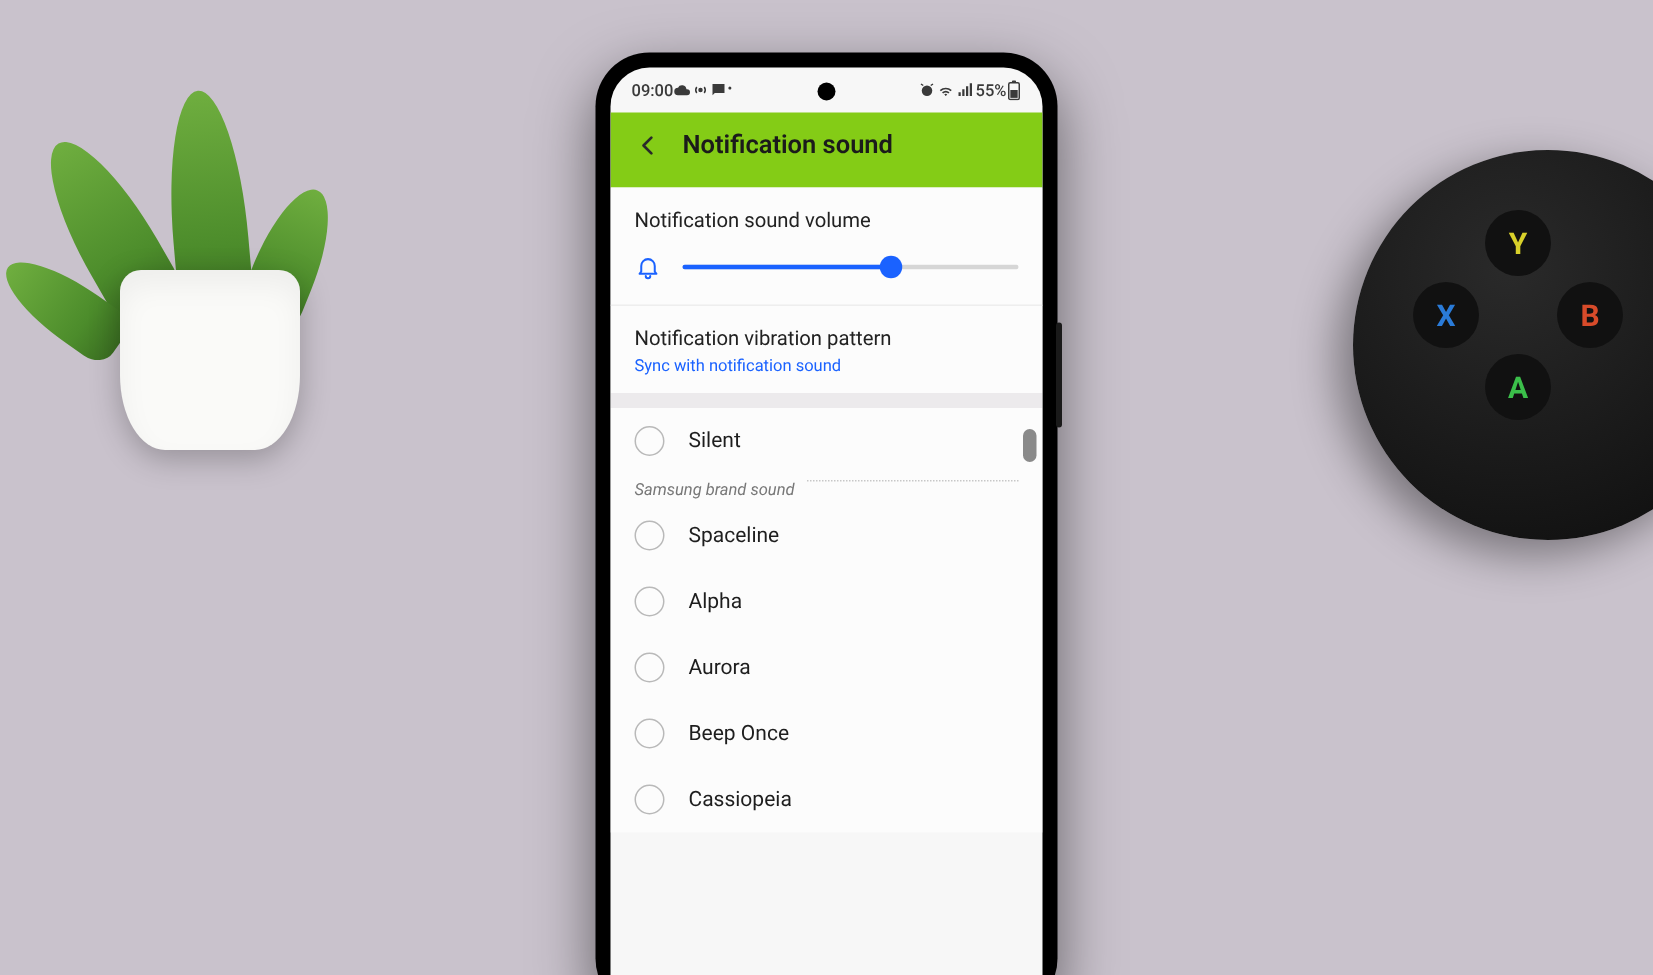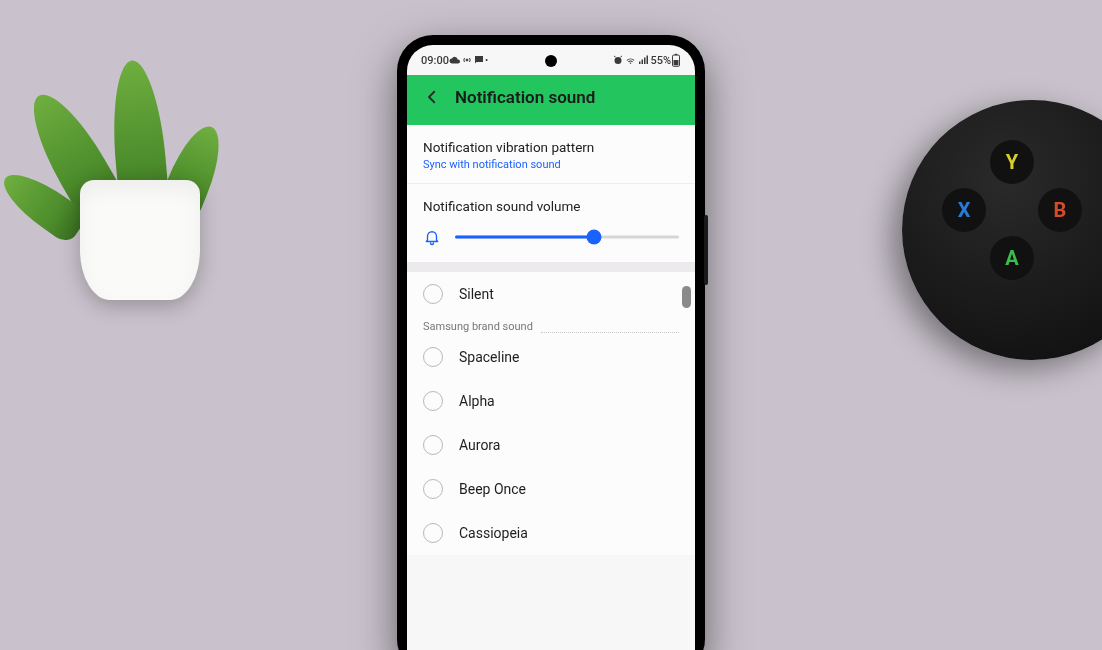--- a/index.html
+++ b/index.html
@@ -130,21 +130,21 @@
     gap: 0;
   }
   .statusbar svg { display: block; }
   
   .app-header {
     height: 44px;
     display: flex;
     align-items: center;
     gap: 14px;
     padding: 0 4px 6px 16px;
-    background:#22c55e;
+    background:#84cc16;
   }
   .app-header .title {
     font-size: 17px;
     font-weight: 600;
     color: #1b1b1b;
   }
   .chev-back { width:18px;height:18px; color:#2a2a2a; cursor:pointer; flex:0 0 auto; }
   
   .card {
     background: #fcfcfc;
@@ -228,23 +228,24 @@
     border: 1.8px solid #b9b9b9;
     border-radius: 50%;
     flex: 0 0 auto;
   }
   .sound-label {
     font-size: 14px;
     color: #1e1e1e;
   }
   .section-row {
     display:flex;
-    align-items:flex-end;
+    align-items:flex-start;
     gap:8px;
     padding: 4px 16px 2px 16px;
+    font-style: italic;
   }
   .section-label {
     font-size: 11px;
     color: #777;
     white-space:nowrap;
   }
   .dots{
     flex:1;
     height:0;
     border-top:1.5px dotted #c7c7c7;
@@ -312,39 +313,39 @@
       </div>
 
       <div class="app-header">
         <svg class="chev-back" viewBox="0 0 24 24" fill="none" stroke="currentColor" stroke-width="2.4" stroke-linecap="round" stroke-linejoin="round">
             <polyline points="15 5 8 12 15 19"></polyline>
           </svg>
         <div class="title">Notification sound</div>
       </div>
 
       <div class="card">
-        <div class="card-title" style="margin-bottom:2px;">Notification vibration pattern</div>
-        <div class="vib-link">Sync with notification sound</div>
-      </div>
-
-      <div class="card">
         <div class="card-title">Notification sound volume</div>
         <div class="slider-row">
           <svg class="bell" viewBox="0 0 24 24" fill="none" stroke="currentColor" stroke-width="1.8" stroke-linecap="round" stroke-linejoin="round">
               <path d="M18 16v-5a6 6 0 10-12 0v5l-1.5 2h15L18 16z"></path>
               <path d="M10 20a2 2 0 004 0"></path>
             </svg>
           <div class="slider">
             <div class="track-bg"></div>
             <div class="track-fill" id="vol-fill" style="width: 62%;"></div>
             <div class="thumb" id="vol-thumb" style="left: 62%;"></div>
           </div>
         </div>
       </div>
 
+      <div class="card">
+        <div class="card-title" style="margin-bottom:2px;">Notification vibration pattern</div>
+        <div class="vib-link">Sync with notification sound</div>
+      </div>
+
       <div class="spacer-gap"></div>
 
       <div class="list-area" id="list-area">
         <div class="scroll-pill"></div>
       <div class="sound-item">
             <div class="radio"></div>
             <div class="sound-label">Silent</div>
           </div>
           <div class="section-row">
             <div class="section-label">Samsung brand sound</div>

